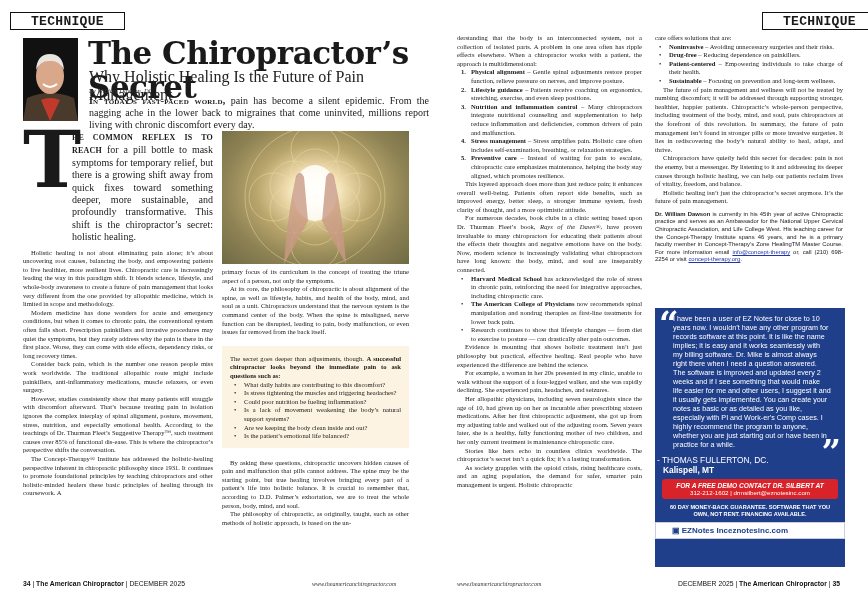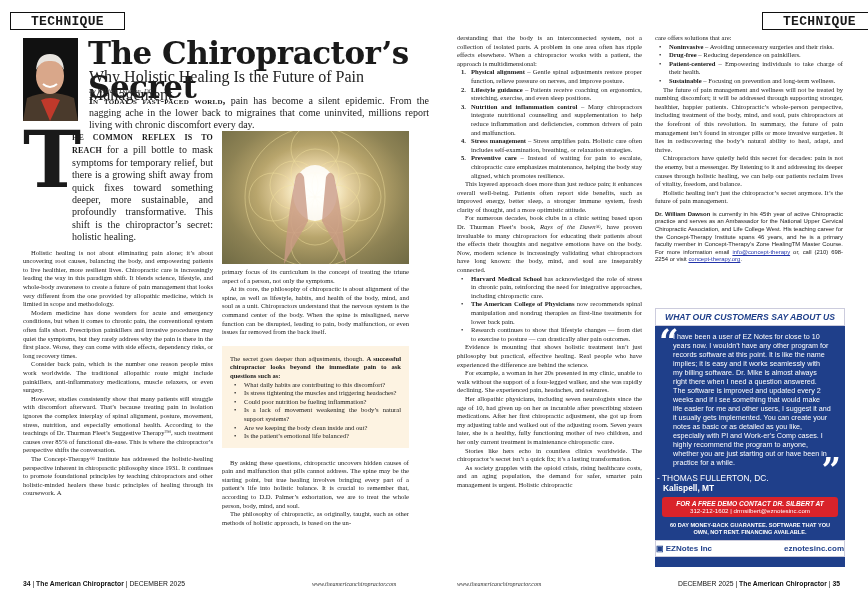--- a/index.html
+++ b/index.html
@@ -26,21 +26,21 @@
 ol.n li .num{position:absolute;left:4px;font-weight:bold}
 .footer{font-family:"Liberation Sans",sans-serif;font-size:6.8px;color:#111}
 .footer b{font-weight:bold}
 .url{font-style:italic;font-size:6px;color:#333}
 .bio{font-family:"Liberation Sans",sans-serif;font-size:5.9px;line-height:7.6px;text-align:justify}
 .bio a{color:#2233aa;text-decoration:underline}
 .ad{background:#1f3f8a;color:#fff;font-family:"Liberation Sans",sans-serif}
 .ad-head{background:#fff;color:#1f3f8a;font-weight:bold;font-style:italic;font-size:8.6px;text-align:center;padding:3px 0;border:1px solid #ccd}
 .ad-quote{font-size:7.2px;line-height:9px;text-align:left;padding:0 14px 0 18px}
 .ad-red{background:#d9232a;border-radius:3px;text-align:center;margin:0 7px;padding:3px 0}
-.ad-foot{background:#fff;color:#1f3f8a;font-weight:bold;font-size:8px;display:flex;justify-content:space-between;padding:3px 0;border:1px solid #ccd}
+.ad-foot{background:#fff;color:#1f3f8a;font-weight:bold;font-size:8px;display:flex;padding:3px 16px;border:1px solid #ccd}
 .img-hands{background:radial-gradient(ellipse at 50% 45%,#fffff4 0%,#fff8d8 12%,#e8d4a4 25%,#b8a56c 45%,#8d8254 70%,#6f6a44 100%)}
 </style>
 </head>
 <body>
 
 <div class="tag" style="left:10px;top:12px">TECHNIQUE</div>
 
 <div class="abs" style="left:23px;top:38px;width:55px;height:83px;background:#000;overflow:hidden">
   <svg width="55" height="83" viewBox="0 0 55 83">
     <rect width="55" height="83" fill="#111"></rect>
@@ -155,21 +155,20 @@
     <li><b>Patient-centered</b><span> – Empowering individuals to take charge of their health.</span></li>
     <li><b>Sustainable</b><span> – Focusing on prevention and long-term wellness.</span></li>
   </ul>
   <p class="p ind">The future of pain management and wellness will not be treated by numbing discomfort; it will be addressed through supporting stronger, healthier, happier patients. Chiropractic’s whole-person perspective, including treatment of the body, mind, and soul, puts chiropractors at the forefront of this revolution. In summary, the future of pain management isn’t found in stronger pills or more invasive surgeries. It lies in rediscovering the body’s natural ability to heal, adapt, and thrive.</p>
   <p class="p ind">Chiropractors have quietly held this secret for decades: pain is not the enemy, but a messenger. By listening to it and addressing its deeper causes through holistic healing, we can help our patients reclaim lives of vitality, freedom, and balance.</p>
   <p class="p ind">Holistic healing isn’t just the chiropractor’s secret anymore. It’s the future of pain management.</p>
   <p class="bio" style="margin-top:5px"><b>Dr. William Dawson</b><span> is currently in his 45th year of active Chiropractic practice and serves as an Ambassador for the National Upper Cervical Chiropractic Association, and Life College West. His teaching career for the Concept-Therapy Institute spans 46 years, and he is a primary faculty member in Concept-Therapy’s Zone HealingTM Master Course. For more information email </span><a>info@concept-therapy</a><span> or, call (210) 698-2254 or visit </span><a>concept-therapy.org</a><span>.</span></p>
 </div>
 
 <div class="abs ad" style="left:655px;top:308px;width:190px;height:259px">
-  <div class="ad-head">WHAT OUR CUSTOMERS SAY ABOUT US</div>
   <div style="position:relative;padding-top:6px">
     <span class="abs" style="left:4px;top:-2px;font-size:34px;font-weight:bold;line-height:34px;font-family:'DejaVu Serif',serif">“</span>
     <div class="ad-quote">I have been a user of EZ Notes for close to 10 years now. I wouldn’t have any other program for records software at this point. It is like the name implies; it is easy and it works seamlessly with my billing software. Dr. Mike is almost always right there when I need a question answered. The software is improved and updated every 2 weeks and if I see something that would make life easier for me and other users, I suggest it and it usually gets implemented. You can create your notes as basic or as detailed as you like, especially with PI and Work-er’s Comp cases. I highly recommend the program to anyone, whether you are just starting out or have been in practice for a while.</div>
     <span class="abs" style="right:4px;bottom:-20px;font-size:34px;font-weight:bold;line-height:34px;font-family:'DejaVu Serif',serif">”</span>
   </div>
   <div style="padding:6px 0 4px 2px;font-size:8.4px;line-height:10px">
     <div>- THOMAS FULLERTON, DC.</div>
     <div style="padding-left:6px;font-weight:bold">Kalispell, MT</div>
   </div>
   <div class="ad-red">

